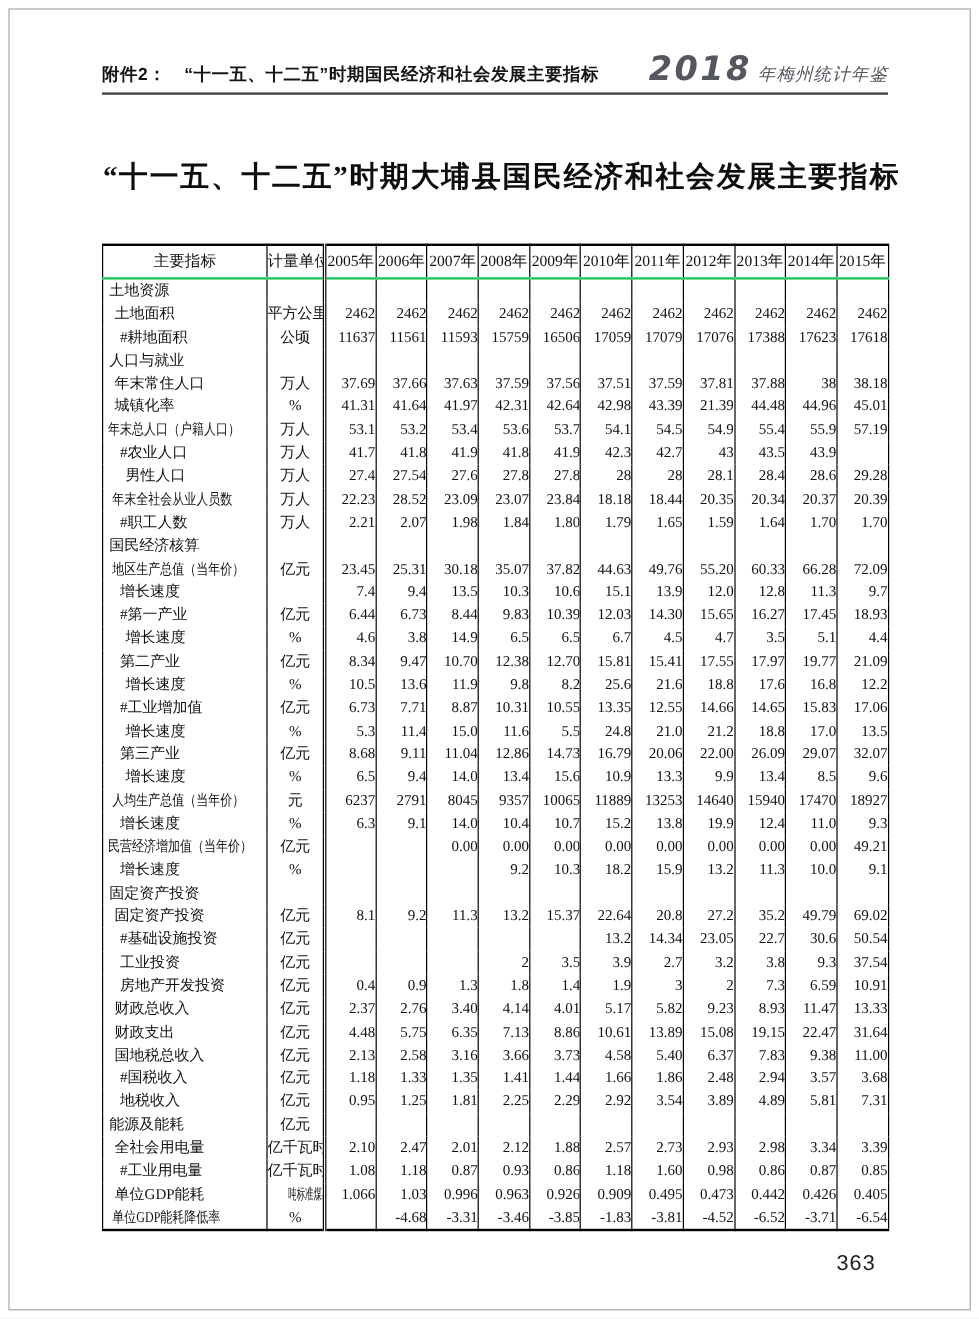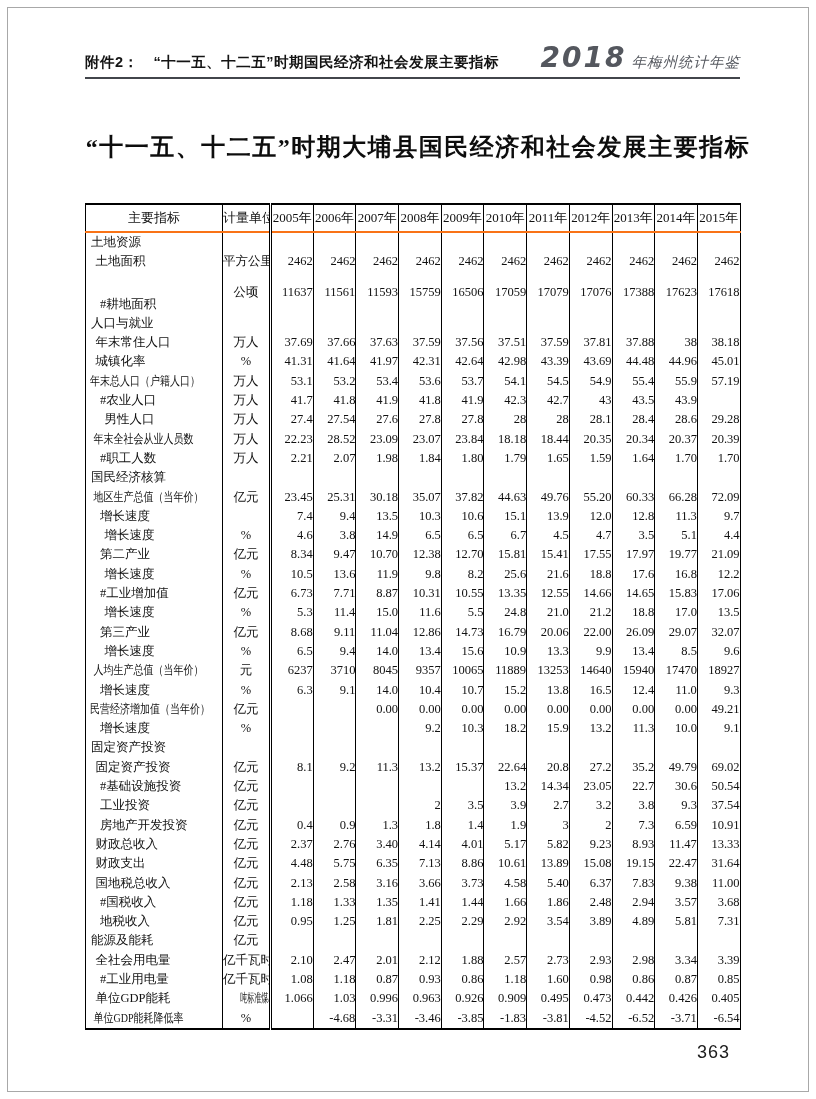--- a/index.html
+++ b/index.html
@@ -85,21 +85,21 @@
     border-top: 2px solid #000;
     border-bottom: 2.5px solid #000;
     border-left: 1px solid #000;
     border-right: 1px solid #000;
   }
   table.stat th {
     font-weight: normal;
     font-size: 13px;
     text-align: center;
     height: 28px;
-    border-bottom: 2px solid #f97316;
+    border-bottom: 2px solid #22c55e;
     border-left: 1px solid #000;
     white-space: nowrap;
     overflow: hidden;
   }
   table.stat th:first-child { border-left: none; }
   table.stat td {
     height: 19.3px;
     line-height: 19.3px;
     padding: 0;
     font-size: 12.5px;
@@ -209,21 +209,21 @@
             <td class="c-val">2462</td>
             <td class="c-val">2462</td>
             <td class="c-val">2462</td>
             <td class="c-val">2462</td>
             <td class="c-val">2462</td>
             <td class="c-val">2462</td>
             <td class="c-val">2462</td>
             <td class="c-val">2462</td>
           </tr>
           <tr>
-            <td class="c-label"><span class="lbl" style="padding-left: 14px; margin-top: 23px;">#耕地面积</span></td>
+            <td class="c-label"><span class="lbl" style="padding-left: 14px;">#耕地面积</span></td>
             <td class="c-unit"><span class="u">公顷</span></td>
             <td class="c-val">11637</td>
             <td class="c-val">11561</td>
             <td class="c-val">11593</td>
             <td class="c-val">15759</td>
             <td class="c-val">16506</td>
             <td class="c-val">17059</td>
             <td class="c-val">17079</td>
             <td class="c-val">17076</td>
             <td class="c-val">17388</td>
@@ -263,21 +263,21 @@
           <tr>
             <td class="c-label"><span class="lbl" style="padding-left: 9.5px;">城镇化率</span></td>
             <td class="c-unit"><span class="u">%</span></td>
             <td class="c-val">41.31</td>
             <td class="c-val">41.64</td>
             <td class="c-val">41.97</td>
             <td class="c-val">42.31</td>
             <td class="c-val">42.64</td>
             <td class="c-val">42.98</td>
             <td class="c-val">43.39</td>
-            <td class="c-val">43.69</td>
+            <td class="c-val">21.39</td>
             <td class="c-val">44.48</td>
             <td class="c-val">44.96</td>
             <td class="c-val">45.01</td>
           </tr>
           <tr>
             <td class="c-label"><span class="lbl squeeze" style="padding-left: 5px;">年末总人口（户籍人口）</span></td>
             <td class="c-unit"><span class="u">万人</span></td>
             <td class="c-val">53.1</td>
             <td class="c-val">53.2</td>
             <td class="c-val">53.4</td>
@@ -389,20 +389,35 @@
             <td class="c-val">10.3</td>
             <td class="c-val">10.6</td>
             <td class="c-val">15.1</td>
             <td class="c-val">13.9</td>
             <td class="c-val">12.0</td>
             <td class="c-val">12.8</td>
             <td class="c-val">11.3</td>
             <td class="c-val">9.7</td>
           </tr>
           <tr>
+            <td class="c-label"><span class="lbl" style="padding-left: 14px;">#第一产业</span></td>
+            <td class="c-unit"><span class="u">亿元</span></td>
+            <td class="c-val">6.44</td>
+            <td class="c-val">6.73</td>
+            <td class="c-val">8.44</td>
+            <td class="c-val">9.83</td>
+            <td class="c-val">10.39</td>
+            <td class="c-val">12.03</td>
+            <td class="c-val">14.30</td>
+            <td class="c-val">15.65</td>
+            <td class="c-val">16.27</td>
+            <td class="c-val">17.45</td>
+            <td class="c-val">18.93</td>
+          </tr>
+          <tr>
             <td class="c-label"><span class="lbl" style="padding-left: 18.5px;">增长速度</span></td>
             <td class="c-unit"><span class="u">%</span></td>
             <td class="c-val">4.6</td>
             <td class="c-val">3.8</td>
             <td class="c-val">14.9</td>
             <td class="c-val">6.5</td>
             <td class="c-val">6.5</td>
             <td class="c-val">6.7</td>
             <td class="c-val">4.5</td>
             <td class="c-val">4.7</td>
@@ -497,42 +512,42 @@
             <td class="c-val">13.3</td>
             <td class="c-val">9.9</td>
             <td class="c-val">13.4</td>
             <td class="c-val">8.5</td>
             <td class="c-val">9.6</td>
           </tr>
           <tr>
             <td class="c-label"><span class="lbl squeeze" style="padding-left: 9.5px;">人均生产总值（当年价）</span></td>
             <td class="c-unit"><span class="u">元</span></td>
             <td class="c-val">6237</td>
-            <td class="c-val">3710</td>
+            <td class="c-val">2791</td>
             <td class="c-val">8045</td>
             <td class="c-val">9357</td>
             <td class="c-val">10065</td>
             <td class="c-val">11889</td>
             <td class="c-val">13253</td>
             <td class="c-val">14640</td>
             <td class="c-val">15940</td>
             <td class="c-val">17470</td>
             <td class="c-val">18927</td>
           </tr>
           <tr>
             <td class="c-label"><span class="lbl" style="padding-left: 14px;">增长速度</span></td>
             <td class="c-unit"><span class="u">%</span></td>
             <td class="c-val">6.3</td>
             <td class="c-val">9.1</td>
             <td class="c-val">14.0</td>
             <td class="c-val">10.4</td>
             <td class="c-val">10.7</td>
             <td class="c-val">15.2</td>
             <td class="c-val">13.8</td>
-            <td class="c-val">16.5</td>
+            <td class="c-val">19.9</td>
             <td class="c-val">12.4</td>
             <td class="c-val">11.0</td>
             <td class="c-val">9.3</td>
           </tr>
           <tr>
             <td class="c-label"><span class="lbl squeeze" style="padding-left: 5px;">民营经济增加值（当年价）</span></td>
             <td class="c-unit"><span class="u">亿元</span></td>
             <td class="c-val"></td>
             <td class="c-val"></td>
             <td class="c-val">0.00</td>

